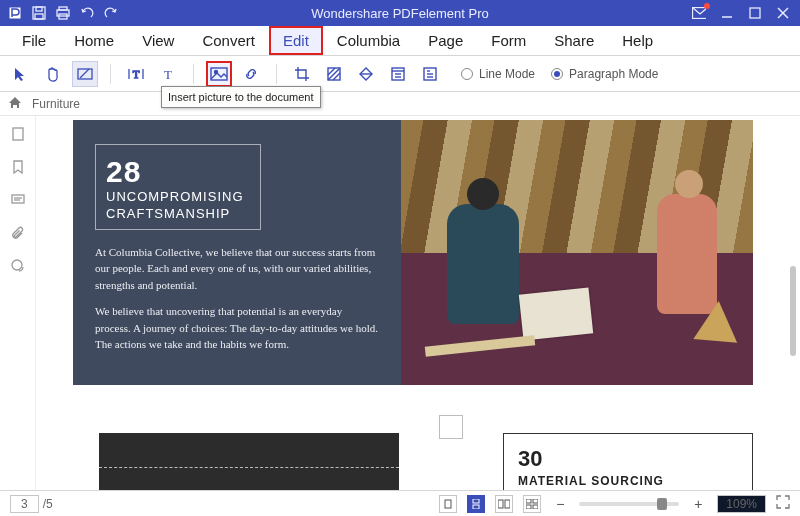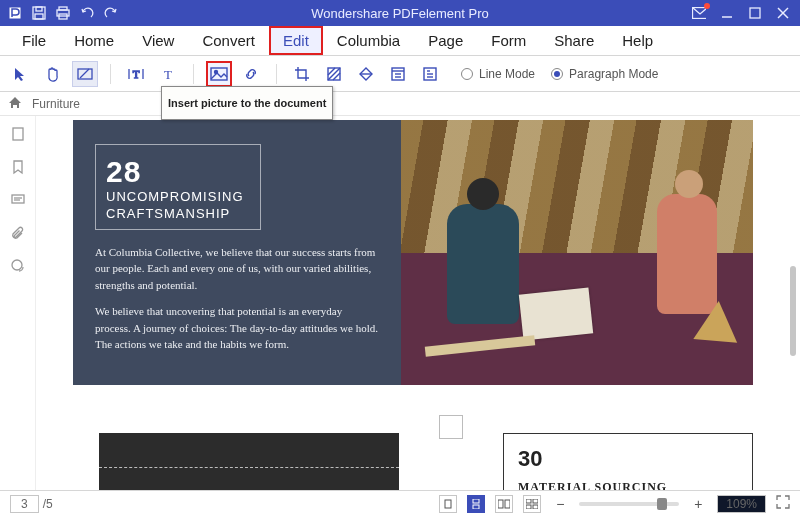--- a/index.html
+++ b/index.html
@@ -14,21 +14,21 @@
   .menu-item { padding: 6px 14px; font-size: 15px; color: #222; cursor: pointer; }
   .menu-item.active { color: #3b4db8; background: #eef0ff; border: 2px solid #e02020; padding: 4px 12px; }
   .toolbar { height: 36px; display: flex; align-items: center; padding: 0 8px; border-bottom: 1px solid #d6d6d6; gap: 6px; position: relative; }
   .tool { width: 26px; height: 26px; display: inline-flex; align-items: center; justify-content: center; border: 1px solid transparent; cursor: pointer; color: #3b4db8; }
   .tool.selected { border: 2px solid #e02020; background: #f0f2ff; }
   .vsep { width: 1px; height: 20px; background: #ddd; margin: 0 6px; }
   .radioset { display: flex; align-items: center; gap: 16px; margin-left: 12px; font-size: 12px; color: #555; }
   .radio { display: inline-flex; align-items: center; gap: 6px; }
   .radio-dot { width: 12px; height: 12px; border: 1px solid #888; border-radius: 50%; display: inline-flex; align-items: center; justify-content: center; }
   .radio-dot.on::after { content: ""; width: 6px; height: 6px; border-radius: 50%; background: #3b4db8; }
-  .tooltip { position: absolute; top: 30px; left: 161px; background: #fdfdfb; border: 1px solid #888; padding: 10px 6px; font-size: 11px; box-shadow: 1px 1px 3px rgba(0,0,0,.25); z-index: 10; font-weight: bold; }
+  .tooltip { position: absolute; top: 30px; left: 161px; background: #fdfdfb; border: 1px solid #888; padding: 4px 6px; font-size: 11px; box-shadow: 1px 1px 3px rgba(0,0,0,.25); z-index: 10; }
   .tabrow { height: 24px; display: flex; align-items: center; padding: 0 8px; gap: 10px; border-bottom: 1px solid #e6e6e6; color: #666; }
   .content { flex: 1; display: flex; min-height: 0; position: relative; }
   .sidebar { width: 36px; background: #fff; border-right: 1px solid #eee; display: flex; flex-direction: column; align-items: center; gap: 14px; padding-top: 10px; color: #888; }
   .canvas { flex: 1; overflow: hidden; background: #fff; position: relative; padding: 4px 20px 0 10px; }
   .scrollbar { position: absolute; right: 4px; top: 150px; width: 6px; height: 90px; background: #c6c6c6; border-radius: 3px; }
   .page-card { position: relative; width: 680px; margin: 0 auto; }
   .hero { display: flex; align-items: stretch; }
   .hero-left { background: #3f4a5f; color: #fff; width: 328px; padding: 24px 22px 22px; font-family: Georgia, "Times New Roman", serif; position: relative; }
   .hero-left .frame { border: 1px solid rgba(255,255,255,.55); width: 166px; padding: 10px 10px 6px; margin-bottom: 14px; }
   .hero-left .num { font-family: Arial, sans-serif; font-size: 30px; font-weight: 700; letter-spacing: 1px; }
@@ -46,21 +46,21 @@
   .hero-img .tri { position:absolute; right:14px; bottom:26px; width:0; height:0; border-left:22px solid transparent; border-right:22px solid transparent; border-bottom:40px solid #caa45a; transform: rotate(5deg); }
   .hero-img .ruler { position:absolute; left:24px; bottom:16px; width:110px; height:10px; background:#d8c89a; transform: rotate(-6deg); }
   .hero-img .paper { position:absolute; left:120px; bottom:30px; width:70px; height:46px; background:#e8e2d2; transform: rotate(-6deg); box-shadow: 0 0 3px rgba(0,0,0,.3);}
   .hero-strip { height: 18px; background: #5f2f46; }
   .row2 { display:flex; gap: 40px; margin-top: 48px; }
   .row2-left { width: 300px; height: 76px; background: #2c2c2c; position: relative; margin-left: 26px; overflow: hidden; }
   .row2-left::after { content:""; position:absolute; left:0; right:0; top:34px; height:6px; border-top: 1px dashed #bcbcbc; }
   .row2-spacer { width: 24px; height: 24px; border: 1px solid #bcbcbc; background:#fff; align-self:flex-start; margin-top:-18px; }
   .row2-right { flex:1; border:1px solid #333; padding: 12px 14px 0; height: 76px; }
   .row2-right .num { font-family: Arial, sans-serif; font-size: 22px; font-weight: 700; }
-  .row2-right .head { font-family: Liberation Serif, serif; font-size: 12px; font-weight: 700; letter-spacing: 1px; line-height:1.3; margin-top:8px; }
+  .row2-right .head { font-family: Liberation Sans, sans-serif; font-size: 12px; font-weight: 700; letter-spacing: 1px; line-height:1.3; margin-top:2px; }
   .statusbar { height: 26px; border-top: 1px solid #d6d6d6; display:flex; align-items:center; padding: 0 10px; color:#666; gap:10px; }
   .statusbar .spacer { flex:1; }
   .sb-btn { width:18px; height:18px; border:1px solid #c6c6c6; display:inline-flex; align-items:center; justify-content:center; cursor:pointer; color:#555; font-size:10px;}
   .sb-btn.active { background:#3b4db8; color:#fff; border-color:#3b4db8; }
   .slider { width: 100px; height:4px; background:#ddd; border-radius:2px; position:relative; }
   .slider::after { content:""; position:absolute; left:78%; top:-4px; width:10px; height:12px; background:#888; border-radius:2px; }
   svg { pointer-events: none; }
 </style>
 </head>
 <body>

